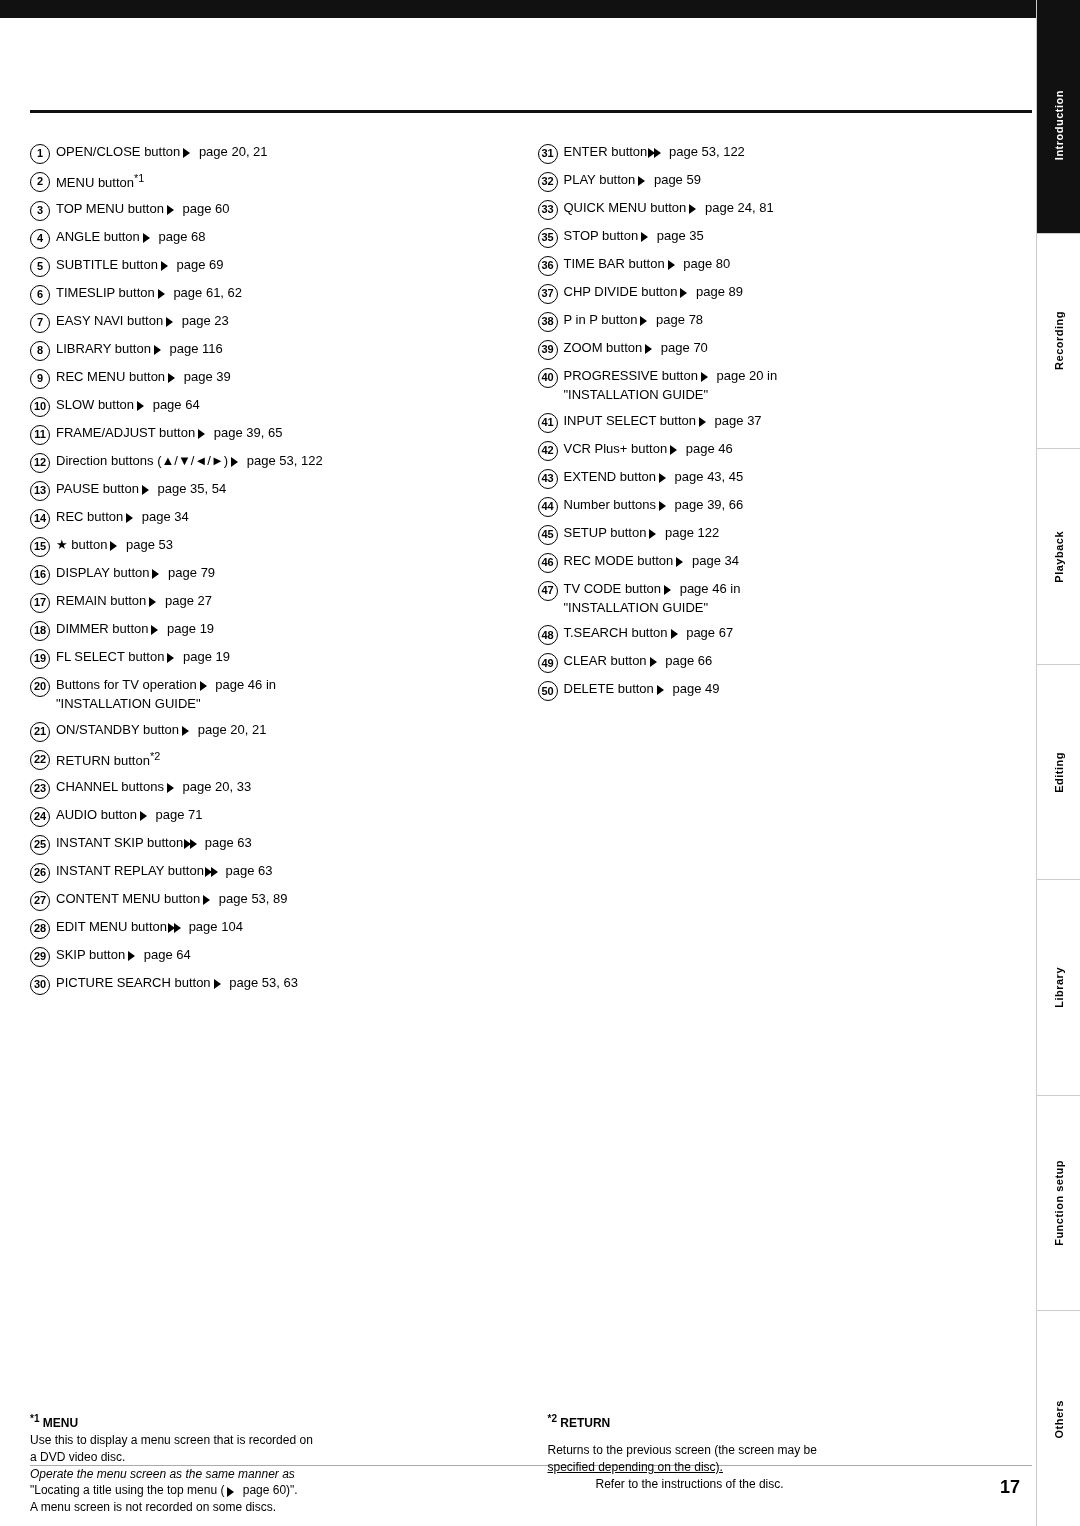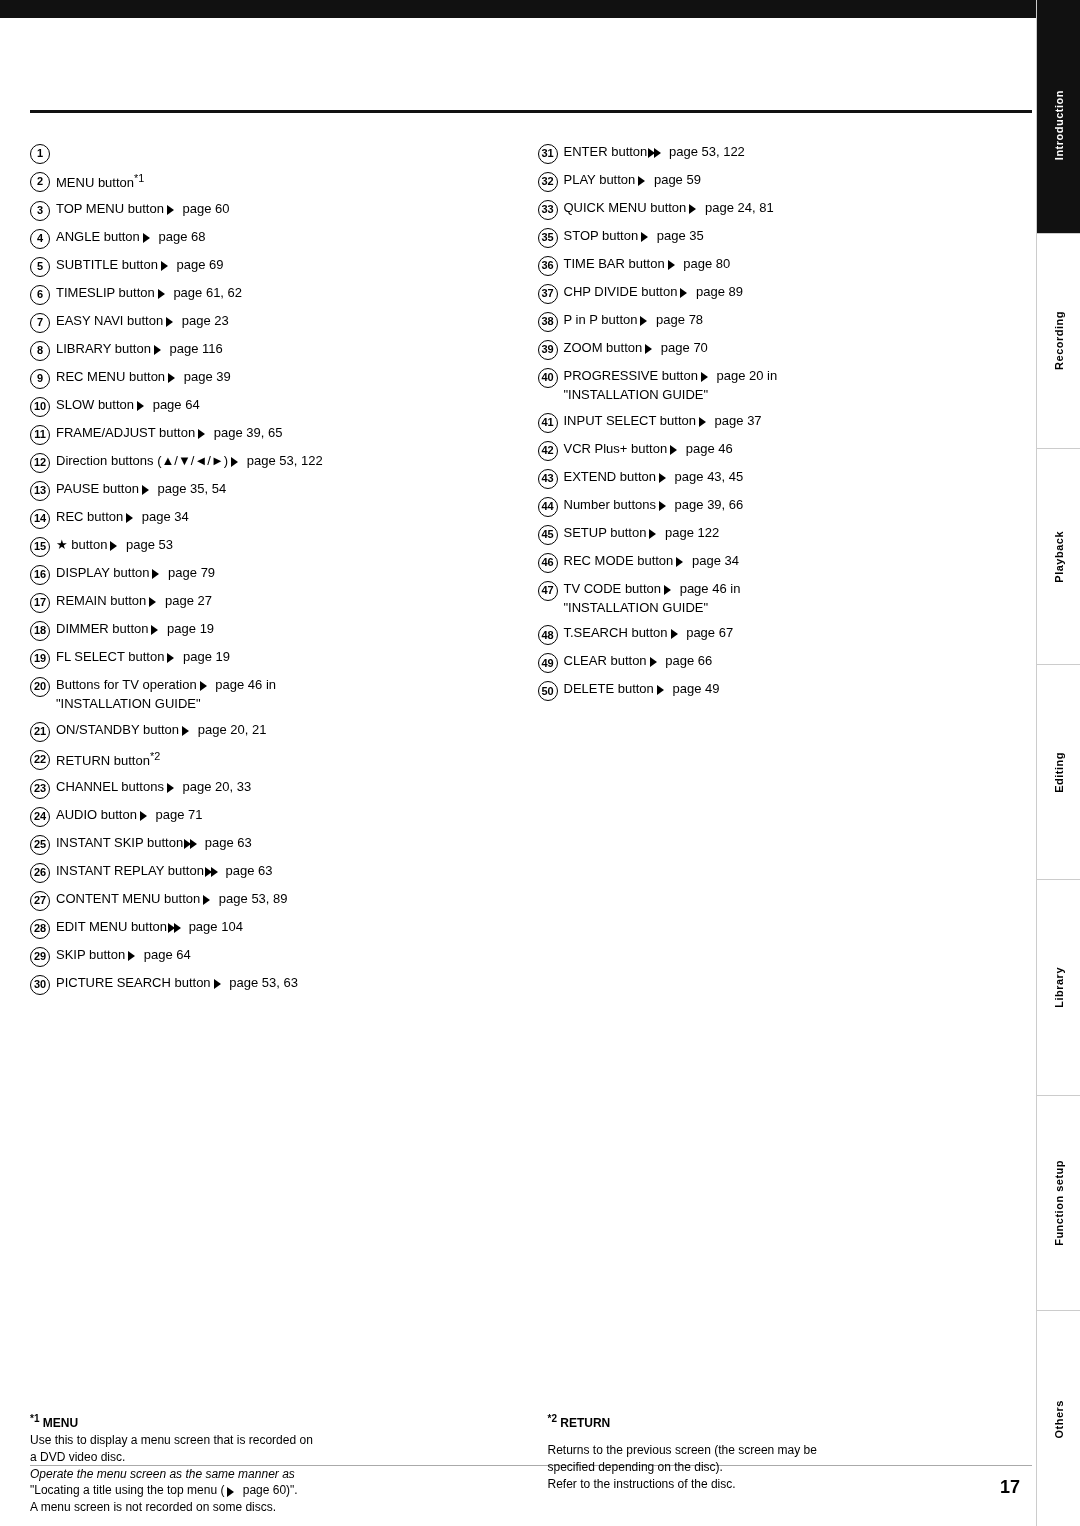--- a/index.html
+++ b/index.html
@@ -229,20 +229,21 @@
 </div>
 
 <div class="hline-top"></div>
 
 <div class="main-content">
   <div class="columns">
 
     <div class="col-left" id="left-col">
         <div class="item">
           <span class="item-num">1</span>
+          <span class="item-text">OPEN/CLOSE button<span class="arr"></span> page 20, 21</span>
         </div>
         <div class="item">
           <span class="item-num">2</span>
           <span class="item-text">MENU button<sup>*1</sup></span>
         </div>
         <div class="item">
           <span class="item-num">3</span>
           <span class="item-text">TOP MENU button<span class="arr"></span> page 60</span>
         </div>
         <div class="item">
@@ -445,16 +446,16 @@
       <p style="font-size: 12px; font-weight: bold; margin-bottom: 2px;"><sup>*1</sup> MENU</p>
       <p style="font-size: 12px; line-height: 1.4;">Use this to display a menu screen that is recorded on</p>
       <p style="font-size: 12px; line-height: 1.4;">a DVD video disc.</p>
       <p style="font-size: 12px; line-height: 1.4; font-style: italic;">Operate the menu screen as the same manner as</p>
       <p style="font-size: 12px; line-height: 1.4;">"Locating a title using the top menu (<span class="arr"></span> page 60)".</p>
       <p style="font-size: 12px; line-height: 1.4;">A menu screen is not recorded on some discs.</p>
     </div>
     <div style="flex: 1 1 0%;">
       <p style="font-size: 12px; font-weight: bold; margin-bottom: 12px;"><sup>*2</sup> RETURN</p>
       <p style="font-size: 12px; line-height: 1.4;">Returns to the previous screen (the screen may be</p>
-      <p style="font-size: 12px; line-height: 1.4;">specified depending on the disc).</p>
-      <p style="font-size: 12px; line-height: 1.4;">Refer to the instructions of the disc.</p>
+      <p style="font-size: 12px; line-height: 1.4; text-decoration: underline;">specified depending on the disc).</p>
+      <p style="font-size: 12px; line-height: 1.4; margin-left: 48px;">Refer to the instructions of the disc.</p>
     </div>
   </div>
 
 </body></html>

